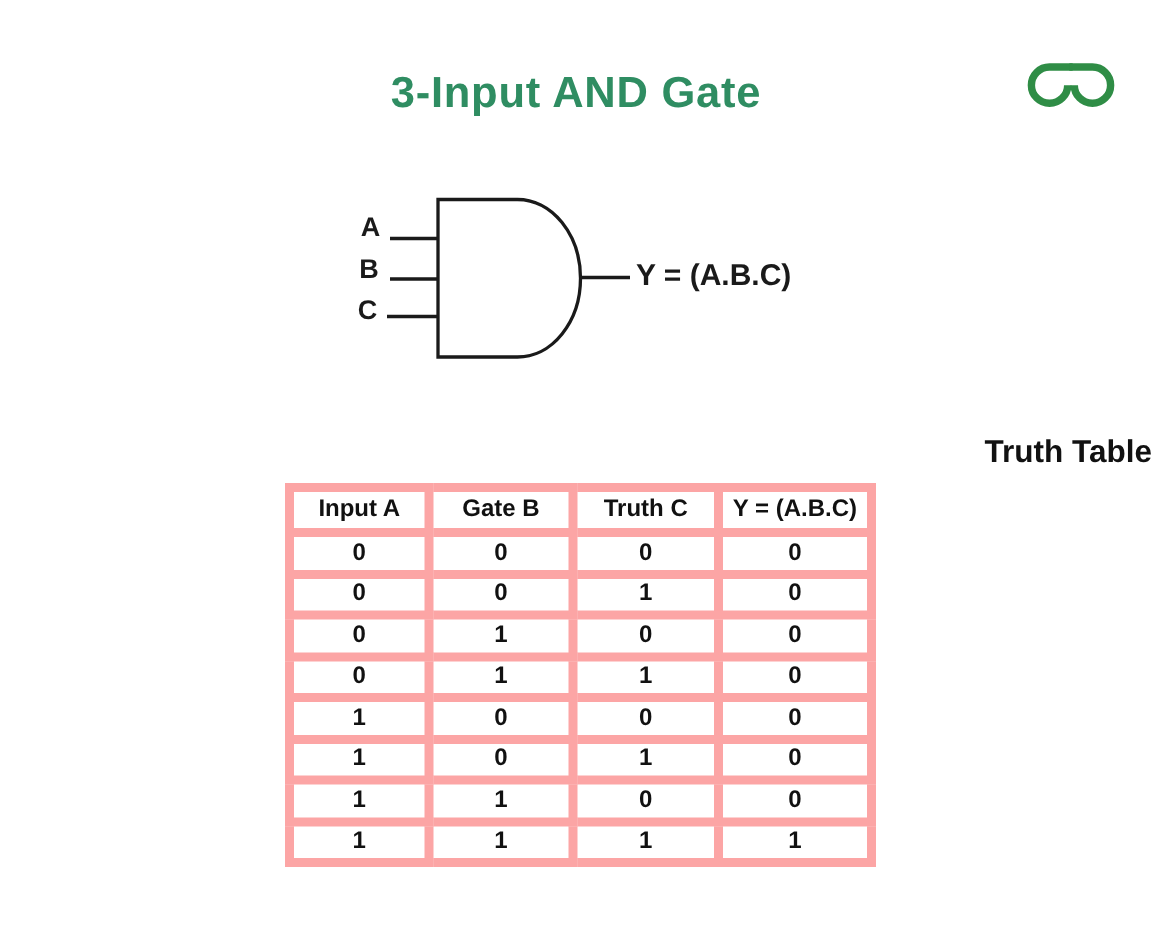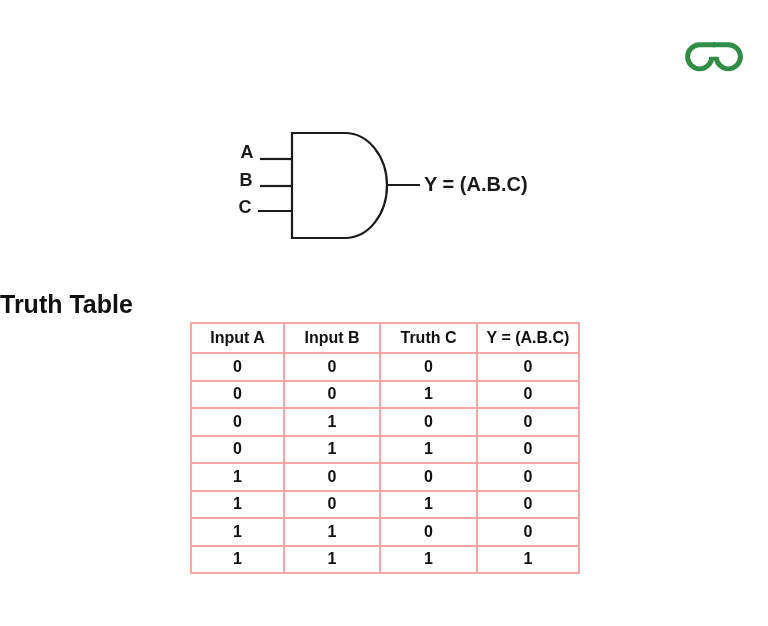--- a/index.html
+++ b/index.html
@@ -70,50 +70,51 @@
     font-size: 20px;
     font-weight: 700;
     white-space: nowrap;
     color: var(--ink);
   }
   .tt-title {
     position: absolute;
     top: 290px;
     left: 0;
     width: 100%;
-    text-align: left;
-    font-size: 25px;
+    text-align: right;
+    font-size: 21px;
     font-weight: 700;
     color: #111111;
   }
   table.tt {
     position: absolute;
     left: 190px;
     top: 322px;
     width: 388px;
     border-collapse: collapse;
     table-layout: fixed;
   }
   table.tt th, table.tt td {
-    border: 2px solid #fca5a5;
+    border: 6px solid #fca5a5;
     text-align: center;
     vertical-align: middle;
     font-size: 16px;
     font-weight: 700;
     color: #111111;
     padding: 0;
   }
   table.tt th { height: 30px; }
   table.tt td { height: 27.5px; }
 </style>
 </head>
 <body>
 
 <div class="canvas">
 
+  <h1 class="title">3-Input AND Gate</h1>
 
   <div class="logo">
     <svg viewBox="0 0 120 70" aria-hidden="true">
       <path d="M34,18 H62 M34,18 A22,22 0 1 0 56,40"></path>
       <path d="M86,18 H58 M86,18 A22,22 0 1 1 64,40"></path>
     </svg>
   </div>
 
   <div class="gate">
     <svg class="gate-svg" viewBox="0 0 330 130">
@@ -134,21 +135,21 @@
   <table class="tt">
     <colgroup>
       <col style="width:93px">
         <col style="width:96px">
         <col style="width:97px">
         <col style="width:102px">
     </colgroup>
     <thead>
       <tr>
         <th>Input A</th>
-        <th>Input B</th>
+        <th>Gate B</th>
         <th>Truth C</th>
         <th>Y = (A.B.C)</th>
       </tr>
     </thead>
     <tbody>
       <tr>
         <td>0</td>
         <td>0</td>
         <td>0</td>
         <td>0</td>

